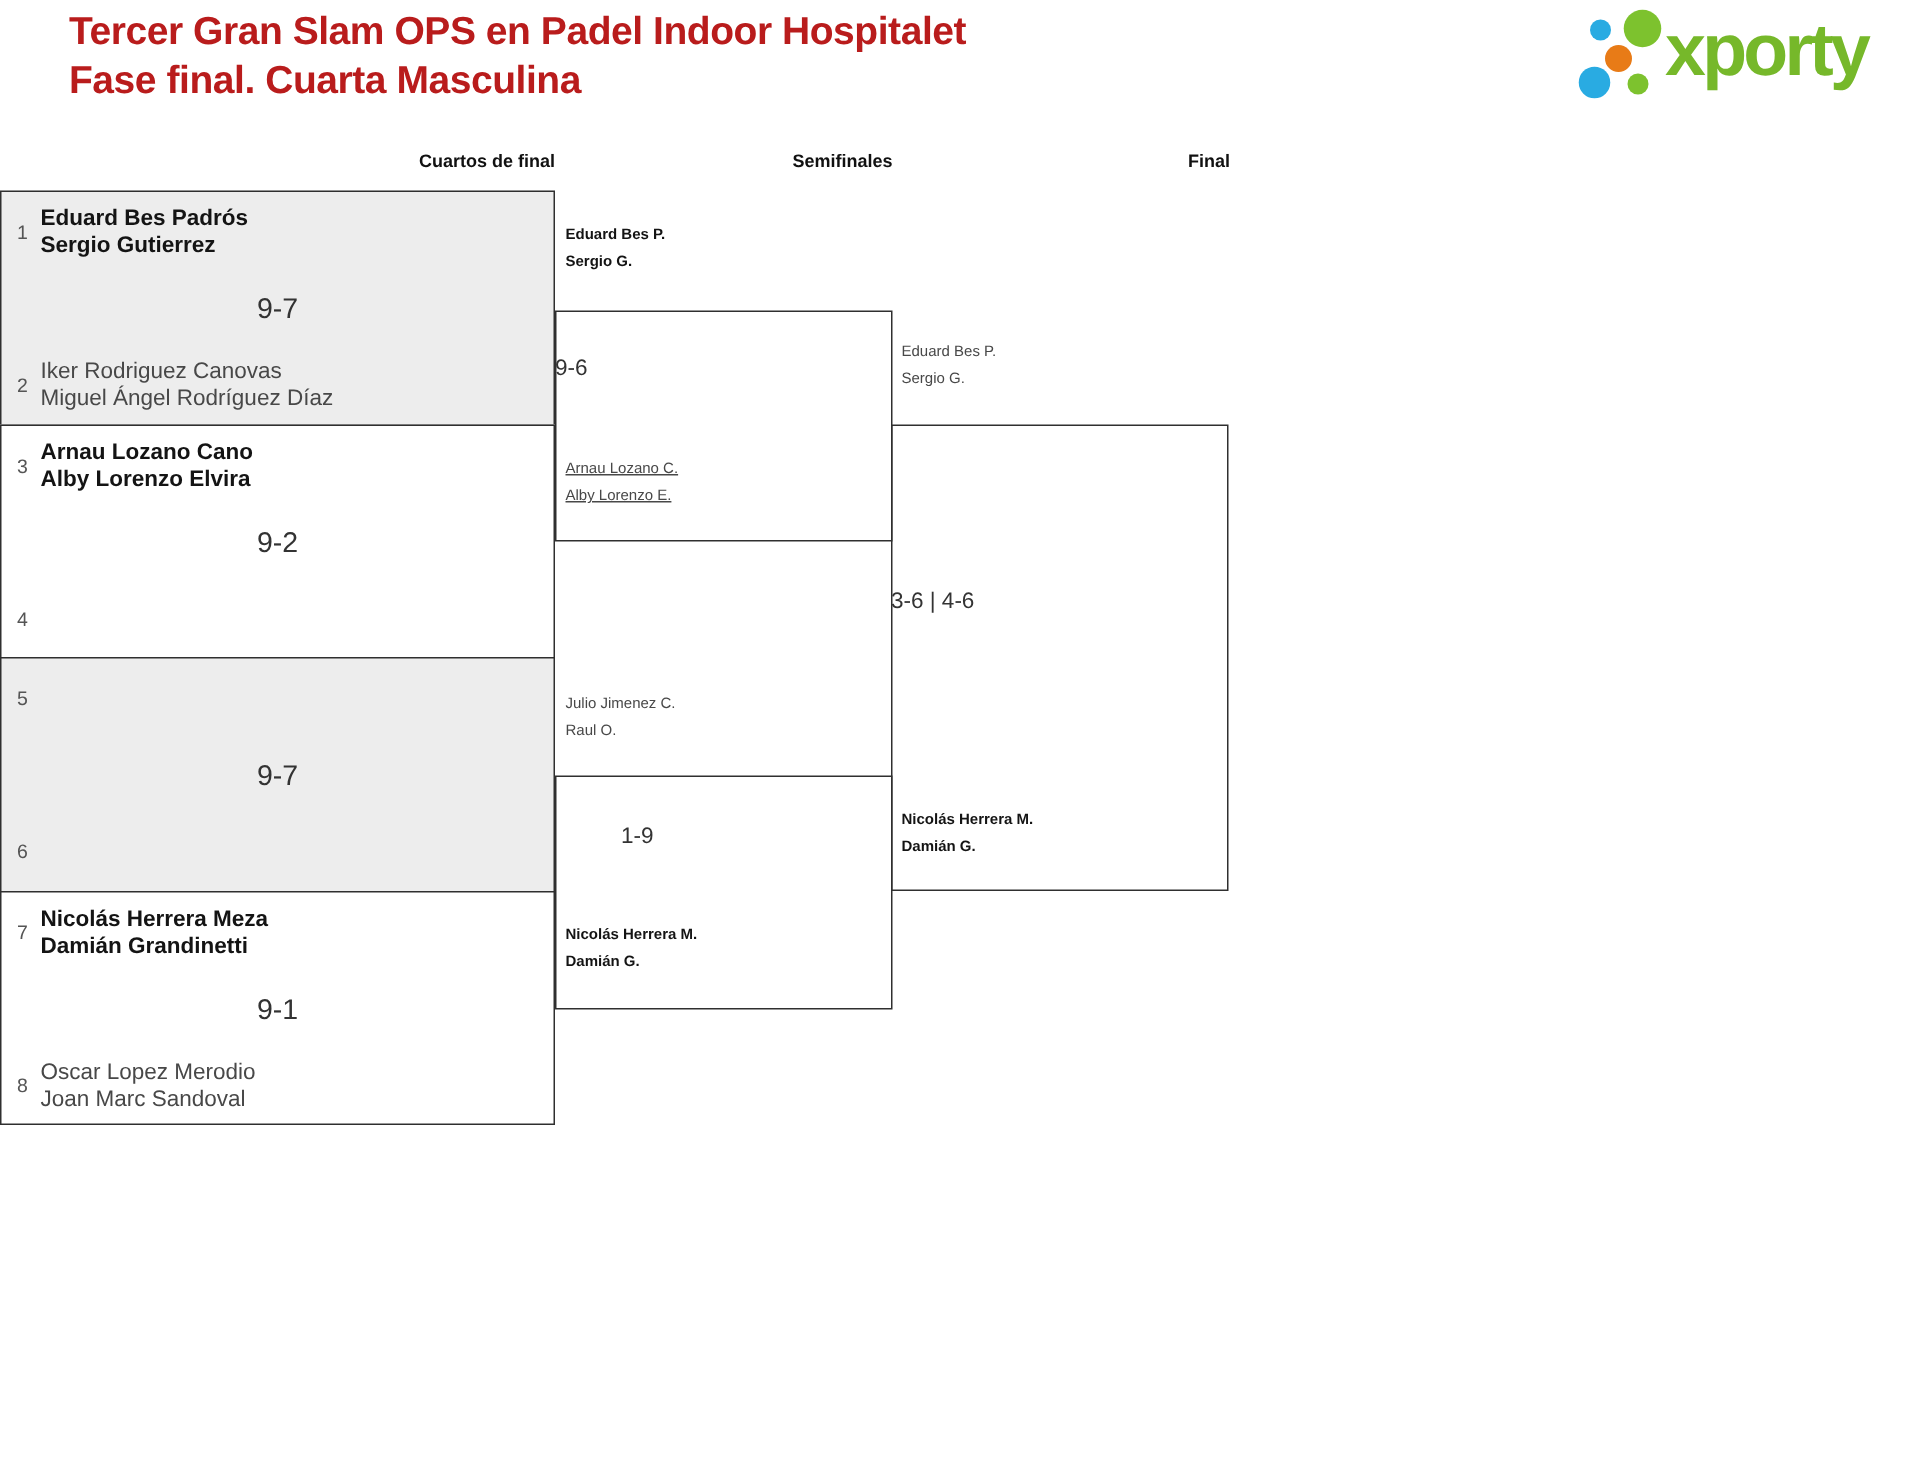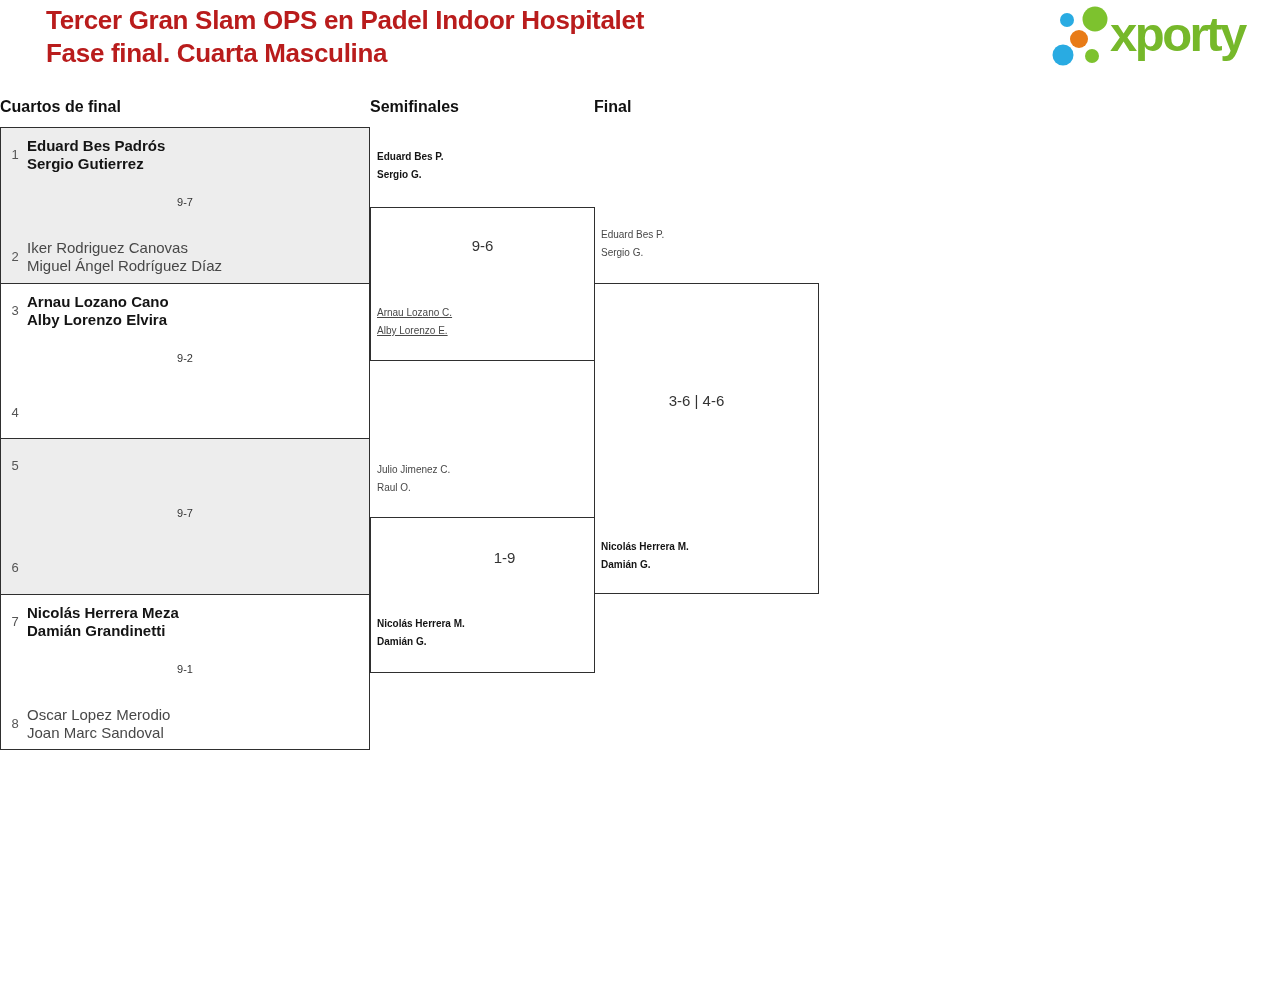--- a/index.html
+++ b/index.html
@@ -13,22 +13,22 @@
   
   .title { position:absolute; left:4px; top:4px; font-size:26px; font-weight:700;
            line-height:33px; color:#b91c1c; letter-spacing:-0.3px;margin-left:42px; }
   .logo { position:absolute; top:2px; left:1046px; width:230px; height:74px;
           display:flex; align-items:flex-start; }
   .logo-dots { width:64px; height:72px; flex:0 0 auto; }
   .logo-word { font-size:49px; font-weight:700; color:#76b82a; letter-spacing:-2.5px;
                line-height:72px; position:relative; top:-4px; }
 
   
-  .col-header { position:absolute; top:97px; font-size:16px; font-weight:700;
-                color:#111; text-align:left; line-height:20px; }
+  .col-header { position:absolute; top:97px; font-size:12px; font-weight:700;
+                color:#111; text-align:right; line-height:20px; }
   .ch-qf { left:0; width:370px; }
   .ch-sf { left:370px; width:225px; }
   .ch-f  { left:594px; width:226px; }
 
   
   .qf { position:absolute; left:0; width:370px; border:1px solid #2f2f2f; }
   .qf1 { top:127px; height:157px; background:#ededed; }
   .qf2 { top:283px; height:156px; background:#ffffff; }
   .qf3 { top:438px; height:157px; background:#ededed; }
   .qf4 { top:594px; height:156px; background:#ffffff; }
@@ -38,37 +38,37 @@
   .loser  { font-weight:400; color:#484848; }
 
   .qf .team { position:absolute; left:26px; }
   .qf .team-top { top:9px; }
   .qf .team-bottom { top:111px; }
   .seed { position:absolute; left:5px; width:18px; text-align:center;
           font-size:13px; color:#555; line-height:16px; }
   .seed-top { top:19px; }
   .seed-bottom { top:121px; }
   .qf .score { position:absolute; left:0; width:100%; top:68px; text-align:center;
-               font-size:11px; color:#333; }
+               font-size:19px; color:#333; }
 
   
   .rbox { position:absolute; border:1px solid #2f2f2f; background:transparent; }
   .sf1 { left:370px; top:207px; width:225px; height:154px; }
   .sf2 { left:370px; top:517px; width:225px; height:156px; }
   .fin { left:594px; top:283px; width:225px; height:311px; }
 
   
   .lbl { position:absolute; font-size:10px; line-height:18px; white-space:nowrap; }
   .sf1-top { left:377px; top:148px; }
   .sf1-bot { left:377px; top:304px;text-decoration:underline; }
   .sf2-top { left:377px; top:461px; }
   .sf2-bot { left:377px; top:615px; }
   .fin-top { left:601px; top:226px; }
   .fin-bot { left:601px; top:538px; }
-  .scorelbl { position:absolute; text-align:center; font-size:15px; color:#333; }
+  .scorelbl { position:absolute; text-align:left; font-size:15px; color:#333; }
   .sf1-score { left:370px; width:225px; top:237px; }
   .sf2-score { left:370px; width:225px; top:549px;padding-left:44px; }
   .fin-score { left:594px; width:205px; top:392px; }
 </style>
 </head>
 <body>
 
 <div class="page">
 
   <div class="title">

